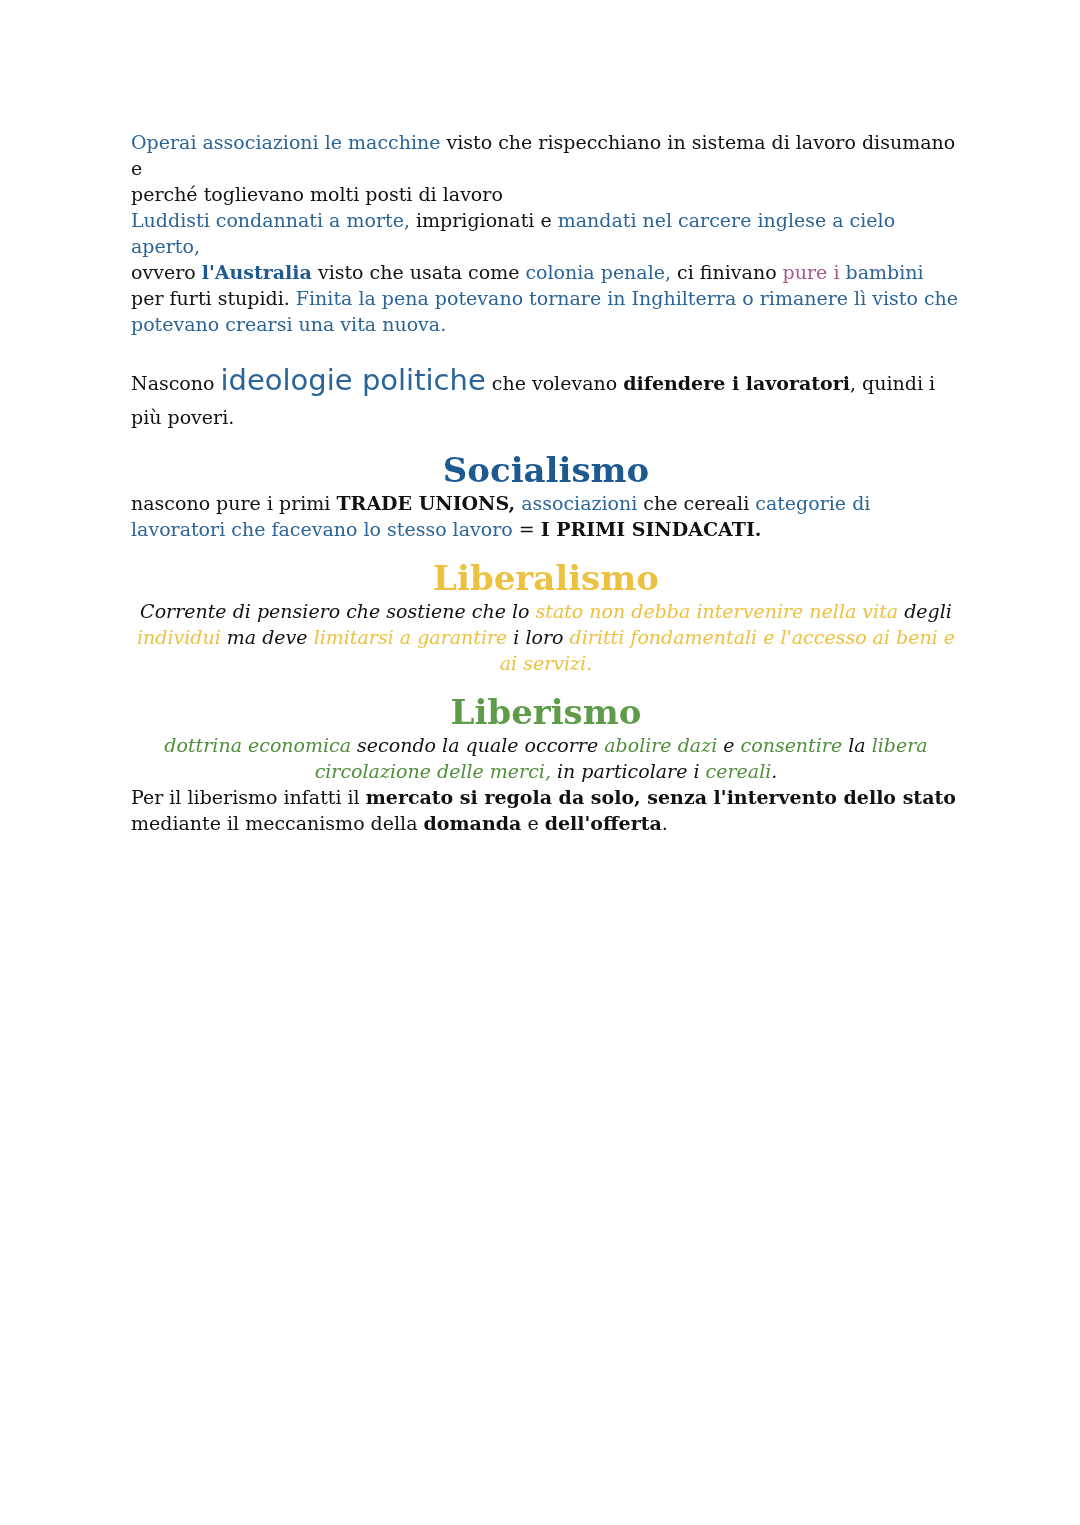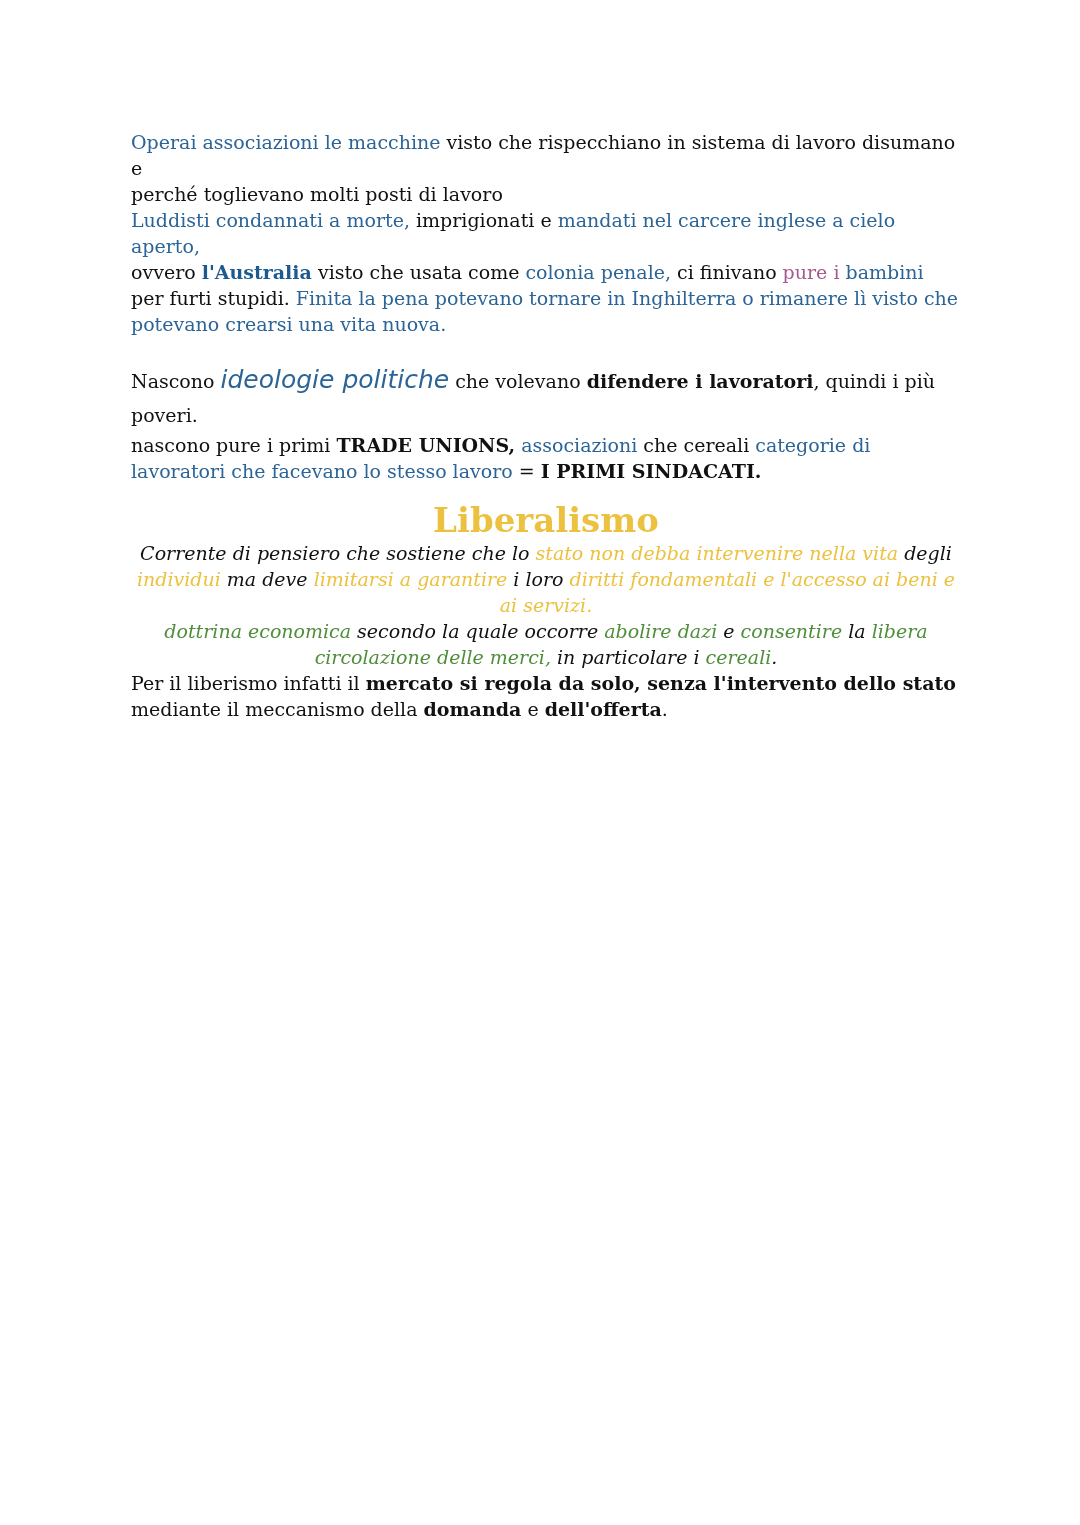--- a/index.html
+++ b/index.html
@@ -11,21 +11,21 @@
     }
     .p { margin: 0; }
     .blue { color: #2b6497; }
     .blue-dark { color: #1d5a91; }
     .pink { color: #a45b8e; }
     .yellow { color: #ecc13f; }
     .green { color: #5e9c49; }
     .green-dark { color: #4f8e3a; }
     .b { font-weight: bold; text-align: right; }
     .u { text-underline-offset: 3px; }
-    .big-sans { font-family: "DejaVu Sans", "Liberation Sans", sans-serif; font-size: 25px; font-style: italic; }
+    .big-sans { font-family: "DejaVu Sans", "Liberation Sans", sans-serif; font-size: 29px; }
     .gap { height: 26px; }
     .heading {
       text-align: center; font-weight: bold; font-size: 34px; line-height: 40px;
       margin-top: 16px; margin-bottom: 0;
     }
     .center { text-align: center; }
     .i { font-style: italic; }
   </style>
 </head>
 <body>
@@ -40,29 +40,31 @@
   <p class="p">
     <span class="blue">Luddisti condannati a morte,</span><span> imprigionati e </span><span class="blue">mandati nel carcere inglese a cielo aperto,</span><br><span> ovvero </span><span class="blue-dark b">l'Australia</span><span> visto che usata come </span><span class="blue">colonia penale,</span><span> ci finivano </span><span class="pink">pure i</span><span class="blue"> bambini</span><span> per furti stupidi.</span><span class="blue"> Finita la pena potevano tornare in Inghilterra o rimanere lì visto che potevano crearsi una vita nuova.</span>
   </p>
 
   <div class="gap"></div>
 
   <p class="p" style="line-height:34px;margin-top:0;">
     <span>Nascono </span><span class="blue big-sans">ideologie politiche</span><span> che volevano </span><span class="b">difendere i lavoratori</span><span>, quindi i più poveri.</span>
   </p>
 
+  <h2 class="heading blue-dark">Socialismo</h2>
   <p class="p">
     <span>nascono pure i primi </span><span class="b">TRADE UNIONS,</span><span class="blue"> associazioni</span><span>  che cereali </span><span class="blue">categorie di lavoratori che facevano lo stesso lavoro</span><span> = </span><span class="b">I PRIMI SINDACATI.</span>
   </p>
 
   <h2 class="heading yellow">Liberalismo</h2>
   <p class="p center i">
     <span>Corrente di pensiero che sostiene che lo </span><span class="yellow">stato non debba intervenire nella vita</span><span> degli </span><span class="yellow">individui</span><span> ma deve </span><span class="yellow">limitarsi a garantire</span><span> i loro </span><span class="yellow">diritti fondamentali e l'accesso ai beni e ai servizi.</span>
   </p>
 
+  <h2 class="heading green">Liberismo</h2>
   <p class="p center i">
     <span class="green-dark">dottrina economica</span><span> secondo la quale occorre </span><span class="green-dark">abolire dazi</span><span> e </span><span class="green-dark">consentire</span><span> la </span><span class="green-dark">libera circolazione delle merci,</span><span> in particolare i </span><span class="green-dark">cereali</span><span>.</span>
   </p>
   <p class="p">
     <span>Per il liberismo infatti il </span><span class="b u">mercato si regola da solo,</span><span class="b"> senza l'intervento dello stato</span><span> mediante il meccanismo della </span><span class="b">domanda</span><span> e </span><span class="b">dell'offerta</span><span>.</span>
   </p>
 
 </div>
 
 </body></html>

